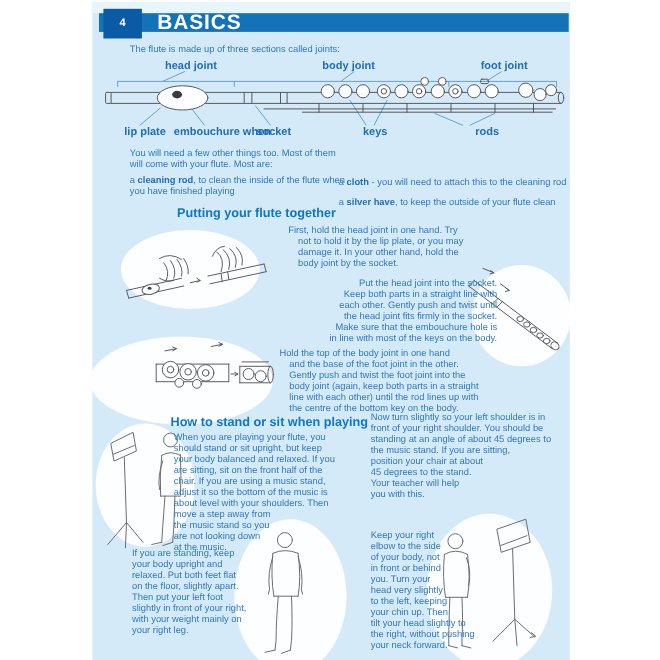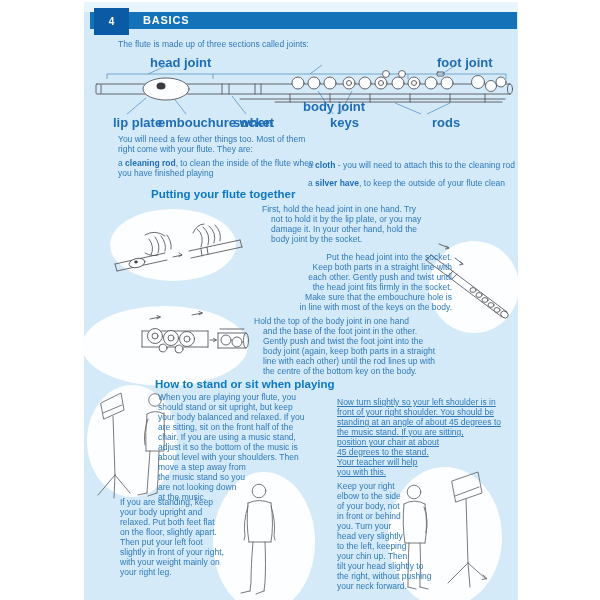--- a/index.html
+++ b/index.html
@@ -7,24 +7,24 @@
     width:600px;height:600px;position:relative;overflow:hidden;
     background:#ffffff;
     font-family:"Liberation Sans",sans-serif;
   }
   .page{position:absolute;left:84px;top:2px;width:434px;height:598px;background:#d5eaf8;}
   .page-topstrip{position:absolute;left:84px;top:2px;width:434px;height:10px;background:#e9f5fc;}
   .hdr-bar{position:absolute;left:90px;top:12px;width:427px;height:17px;background:#1472b9;}
   .hdr-tab{position:absolute;left:94px;top:8px;width:35px;height:27px;background:#0a5aa6;
            color:#fff;font-size:10px;font-weight:700;display:flex;align-items:center;justify-content:center;}
   .hdr-title{position:absolute;left:143px;top:12px;height:17px;line-height:17px;
-             color:#ffffff;font-size:11px;font-weight:700;letter-spacing:.8px;}
+             color:#ffffff;font-size:19px;font-weight:700;letter-spacing:.8px;}
   .txt{position:absolute;color:#2e79ba;font-size:8.5px;line-height:10px;white-space:pre-line;}
   .txt b{font-weight:700;color:#1e6db5;}
-  .lbl{position:absolute;color:#1e6db5;font-size:13px;font-weight:700;white-space:nowrap;}
+  .lbl{position:absolute;color:#1e6db5;font-size:10px;font-weight:700;white-space:nowrap;}
   .h1{position:absolute;color:#0c78c4;font-size:11.5px;font-weight:700;white-space:nowrap;}
   .hang{padding-left:9px;text-indent:-9px;}
   svg{position:absolute;overflow:visible;}
   .ztop{z-index:3;}
   svg{z-index:1;}
 </style>
 </head>
 <body>
 
 <div class="page"></div>
@@ -32,21 +32,21 @@
 
 <div class="hdr-bar"></div>
 <div class="hdr-tab">
   <span>4</span>
 </div>
 <div class="hdr-title">BASICS</div>
 
 <div class="txt ztop" style="left:118px;top:39px;">The flute is made up of three sections called joints:</div>
 
 <div class="lbl ztop" style="left:150px;top:55px;">head joint</div>
-<div class="lbl ztop" style="left:303px;top:55px;margin-top:44px;">body joint</div>
+<div class="lbl ztop" style="left:293px;top:55px;">body joint</div>
 <div class="lbl ztop" style="left:437px;top:55px;">foot joint</div>
 
 <svg style="left:90px;top:52px;" width="430" height="78" viewBox="0 0 430 78">
   <g stroke="#5b95c5" stroke-width="0.8" fill="none">
     <line x1="17" y1="22" x2="416" y2="22"></line>
     <line x1="17" y1="22" x2="17" y2="27"></line>
       <line x1="123" y1="22" x2="123" y2="27"></line>
     <line x1="318" y1="22" x2="318" y2="27"></line>
       <line x1="416" y1="22" x2="416" y2="27"></line>
     <line x1="78" y1="13" x2="58" y2="22"></line>
@@ -101,27 +101,27 @@
   </g>
 </svg>
 
 <div class="lbl ztop" style="left:113px;top:115px;">lip plate</div>
 <div class="lbl ztop" style="left:158px;top:115px;">embouchure when</div>
 <div class="lbl ztop" style="left:233px;top:115px;">socket</div>
 <div class="lbl ztop" style="left:330px;top:115px;">keys</div>
 <div class="lbl ztop" style="left:432px;top:115px;">rods</div>
 
 <div class="txt ztop" style="left:118px;top:134px;">You will need a few other things too. Most of them
-right come with your flute.  They are:</div>
+will come with your flute.  Most are:</div>
 <div class="txt ztop" style="left:118px;top:158px;"><span>a </span><b>cleaning rod</b><span>, to clean the inside of the flute when
 you have finished playing</span></div>
 <div class="txt ztop" style="left:308px;top:160px;"><span>a </span><b>cloth</b><span> - you will need to attach this to the cleaning rod</span></div>
 <div class="txt ztop" style="left:308px;top:178px;"><span>a </span><b>silver have</b><span>, to keep the outside of your flute clean</span></div>
 
-<div class="h1 ztop" style="left:108px;top:188px;padding-left:43px;">Putting your flute together</div>
+<div class="h1 ztop" style="left:118px;top:188px;padding-left:43px;">Putting your flute together</div>
 
 <svg style="left:105px;top:205px;" width="140" height="75" viewBox="0 0 140 75">
   <ellipse cx="68" cy="40" rx="63" ry="36" fill="#fdfeff"></ellipse>
   <g stroke="#5a5b60" stroke-width="0.9" fill="none" stroke-linecap="round">
     <line x1="10" y1="59" x2="60" y2="48"></line>
       <line x1="12" y1="66" x2="62" y2="55"></line>
     <line x1="10" y1="59" x2="12" y2="66"></line>
     <ellipse cx="32" cy="58" rx="8" ry="4.5" transform="rotate(-12 32 58)" fill="#fdfeff"></ellipse>
     <ellipse cx="31" cy="57" rx="1.8" ry="1.4" fill="#44454a" stroke="none"></ellipse>
     <path d="M40,30 q10,-6 20,1"></path>
@@ -271,21 +271,21 @@
 
 <div class="txt ztop" style="left:120px;top:497px;width:160px;">If you are standing, keep
 your body upright and
 relaxed. Put both feet flat
 on the floor, slightly apart.
 Then put your left foot
 slightly in front of your right,
 with your weight mainly on
 your right leg.</div>
 
-<div class="txt ztop" style="left:337px;top:397px;width:185px;text-decoration:underline;">Now turn slightly so your left shoulder is in
+<div class="txt ztop" style="left:337px;top:374px;width:185px;">Now turn slightly so your left shoulder is in
 front of your right shoulder.  You should be
 standing at an angle of about 45 degrees to
 the music stand. If you are sitting,
 position your chair at about
 45 degrees to the stand.
 Your teacher will help
 you with this.</div>
 
 <svg style="left:380px;top:465px;" width="125" height="135" viewBox="0 0 125 135">
   <ellipse cx="65" cy="72" rx="57" ry="70" fill="#fdfeff"></ellipse>

